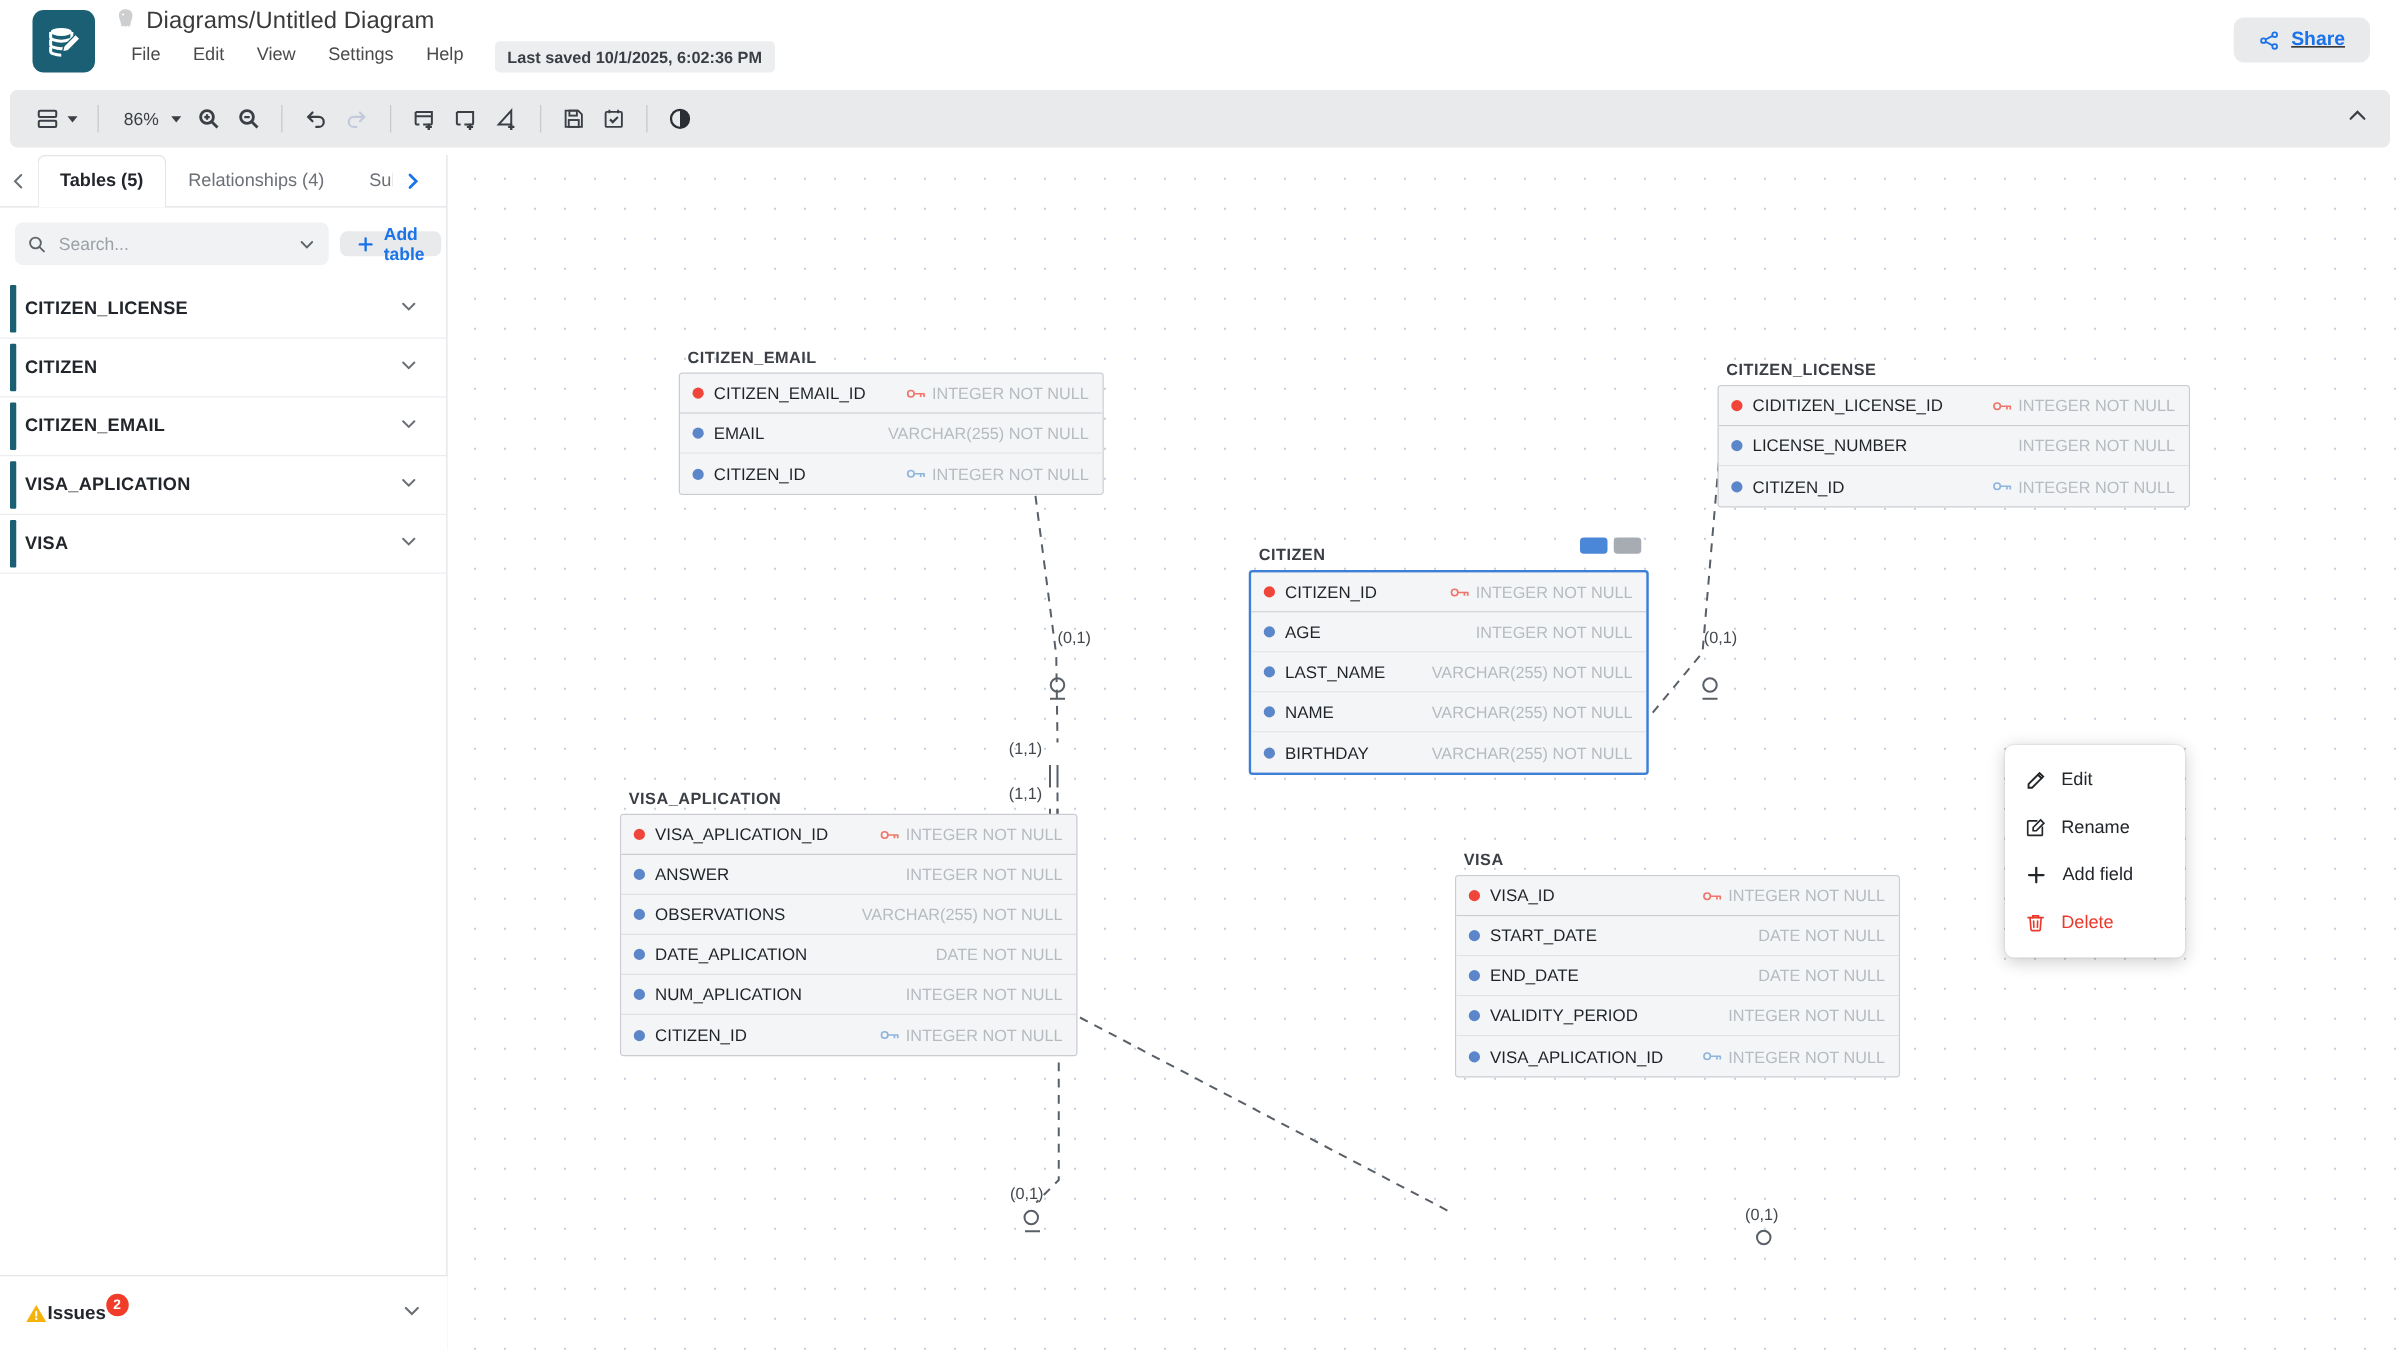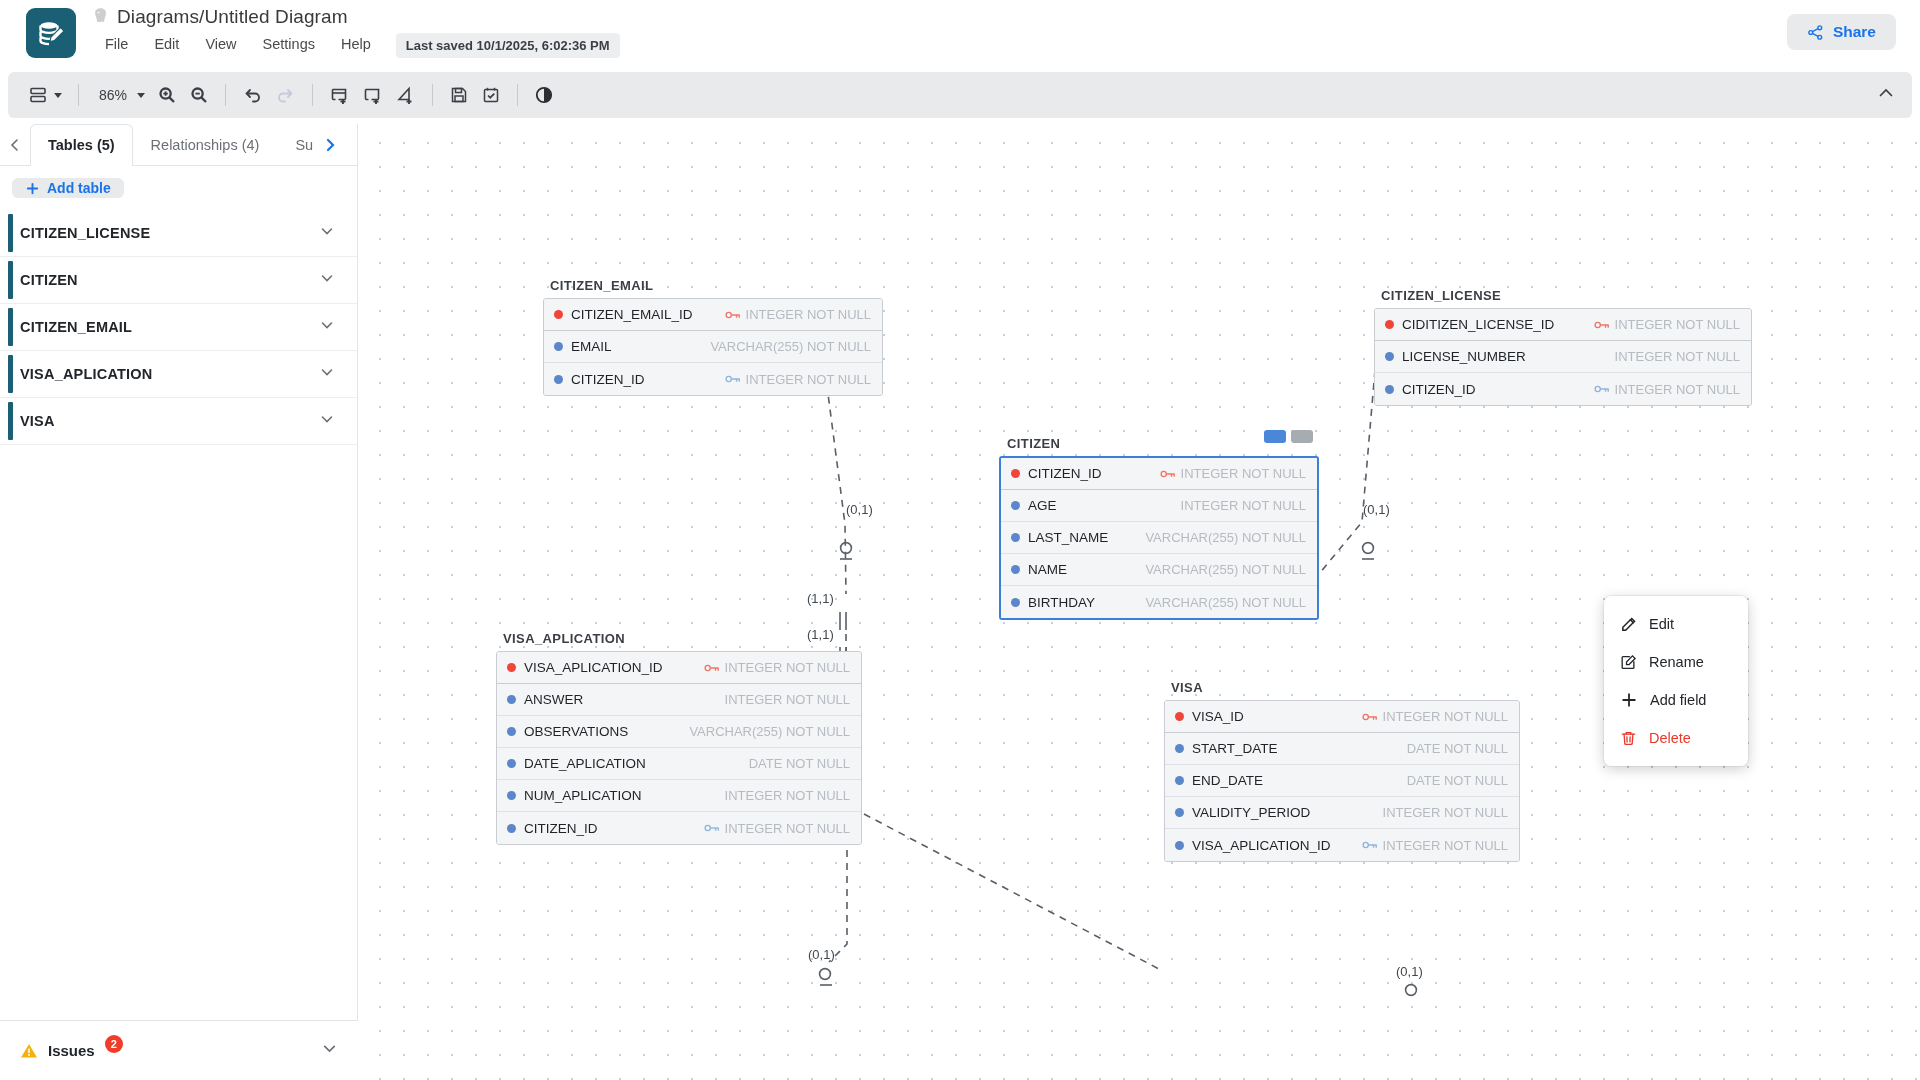--- a/index.html
+++ b/index.html
@@ -31,21 +31,21 @@
     font-size: 14.5px; color: #4a4a4a; padding: 3px 13px; border-radius: 4px; cursor: pointer;
   }
   .saved-badge {
     margin-left: 12px; background: #eceef0; color: #3b3f45;
     font-size: 13px; font-weight: bold; padding: 5px 10px; border-radius: 4px;
     white-space: nowrap;
   }
   .share-btn {
     position: absolute; right: 24px; top: 14px;
     background: #e9eaec; border-radius: 8px; padding: 9px 20px;
-    display: flex; align-items: center; gap: 9px; cursor: pointer;
+    display: flex; align-items: center; gap: 9px; cursor: pointer; text-decoration: underline;
   }
   .share-btn span { color: #1a73e8; font-weight: bold; font-size: 15.5px; }
 
   
   .toolbar {
     position: absolute; top: 72px; left: 8px; width: 1904px; height: 46px;
     background: #e9eaec; border-radius: 6px;
     display: flex; align-items: center; padding: 0 14px;
   }
   .tb-item { display: flex; align-items: center; cursor: pointer; padding: 4px 6px; border-radius: 4px; }
@@ -108,21 +108,21 @@
     width: 5px; background: #1a5f73; border-radius: 1px;
   }
   .tbl-name { font-size: 14.5px; font-weight: bold; color: #22262b; letter-spacing: .2px; }
   .tbl-chev { position: absolute; right: 22px; color: #6b7076; }
 
   .issues-bar {
     position: absolute; bottom: 0; left: 0; width: 358px; height: 60px;
     border-top: 1px solid #e2e4e7; background: #fff;
     display: flex; align-items: center; padding: 0 20px; cursor: pointer;
   }
-  .issues-left { display: flex; align-items: center; gap: 10px; }
+  .issues-left { display: flex; align-items: center; }
   .issues-label { font-size: 15px; font-weight: bold; color: #22262b; }
   .issues-badge {
     background: #f03c28; color: #fff; font-size: 11px; font-weight: bold;
     min-width: 18px; height: 18px; border-radius: 9px;
     display: flex; align-items: center; justify-content: center; padding: 0 5px;
     position: relative; top: -7px;
   }
   .issues-chev { margin-left: auto; color: #6b7076; }
 
   
@@ -341,20 +341,34 @@
       <div class="tab">Relationships (4)</div>
       <div class="tab clipped">Sub</div>
       <div class="tab-arrow right">
         <svg width="14" height="14" viewBox="0 0 14 14" fill="none" stroke="#1a73e8" stroke-width="2.2" stroke-linecap="round">
             <polyline points="5,2 10,7 5,12"></polyline>
           </svg>
       </div>
     </div>
 
     <div class="search-row">
+      <div class="search-box">
+        <span style="display:flex">
+          <svg width="15" height="15" viewBox="0 0 16 16" fill="none" stroke="#5f6469" stroke-width="1.6">
+            <circle cx="6.8" cy="6.8" r="4.6"></circle>
+              <line x1="10.3" y1="10.3" x2="14" y2="14" stroke-linecap="round"></line>
+          </svg>
+        </span>
+        <input type="text" value="" placeholder="Search..." style="">
+        <span style="display:flex">
+          <svg width="15" height="15" viewBox="0 0 16 16" fill="none" stroke="#5f6469" stroke-width="1.6" stroke-linecap="round">
+              <polyline points="3.5,6 8,10.5 12.5,6"></polyline>
+            </svg>
+        </span>
+      </div>
       <div class="addtable-btn">
         <span style="display:flex">
           <svg width="15" height="15" viewBox="0 0 16 16" fill="none" stroke="#1a73e8" stroke-width="2" stroke-linecap="round">
               <line x1="8" y1="3" x2="8" y2="13"></line>
               <line x1="3" y1="8" x2="13" y2="8"></line>
             </svg>
         </span>
         <span>Add table</span>
       </div>
     </div>

